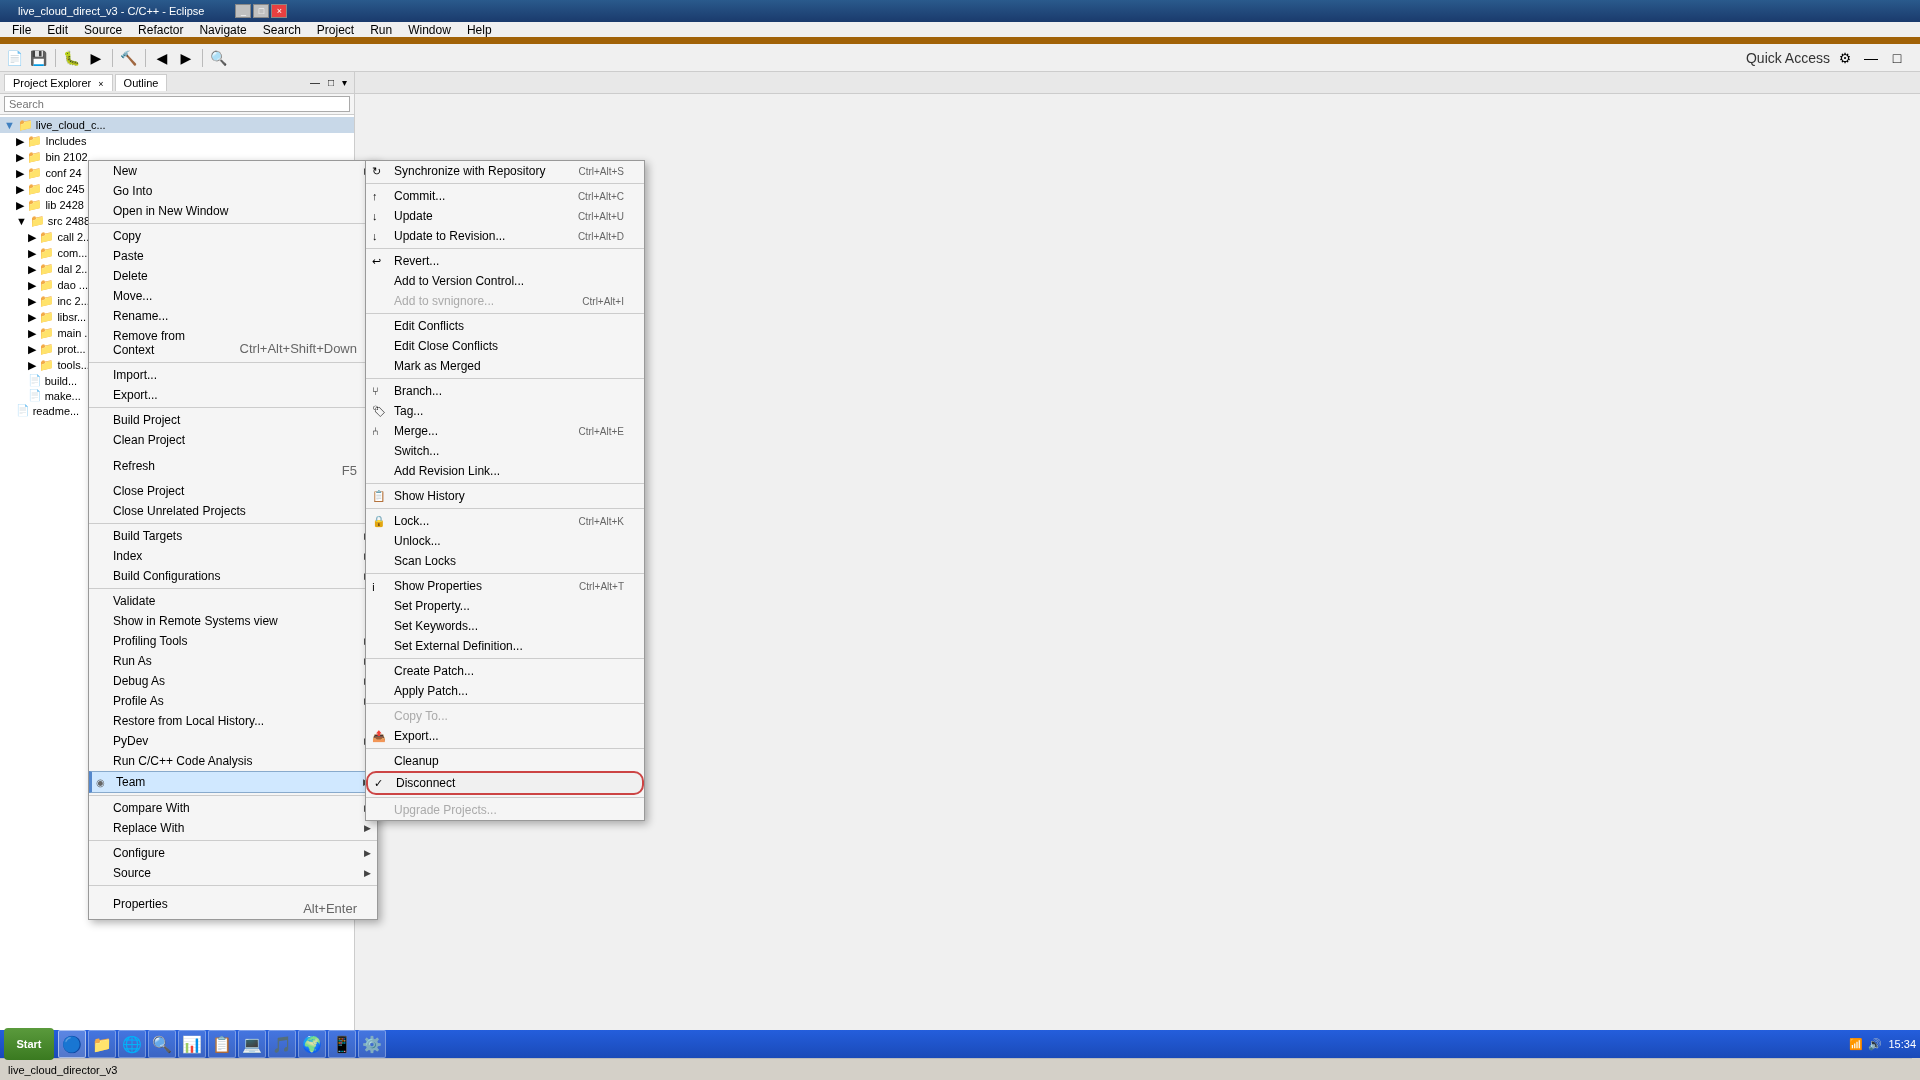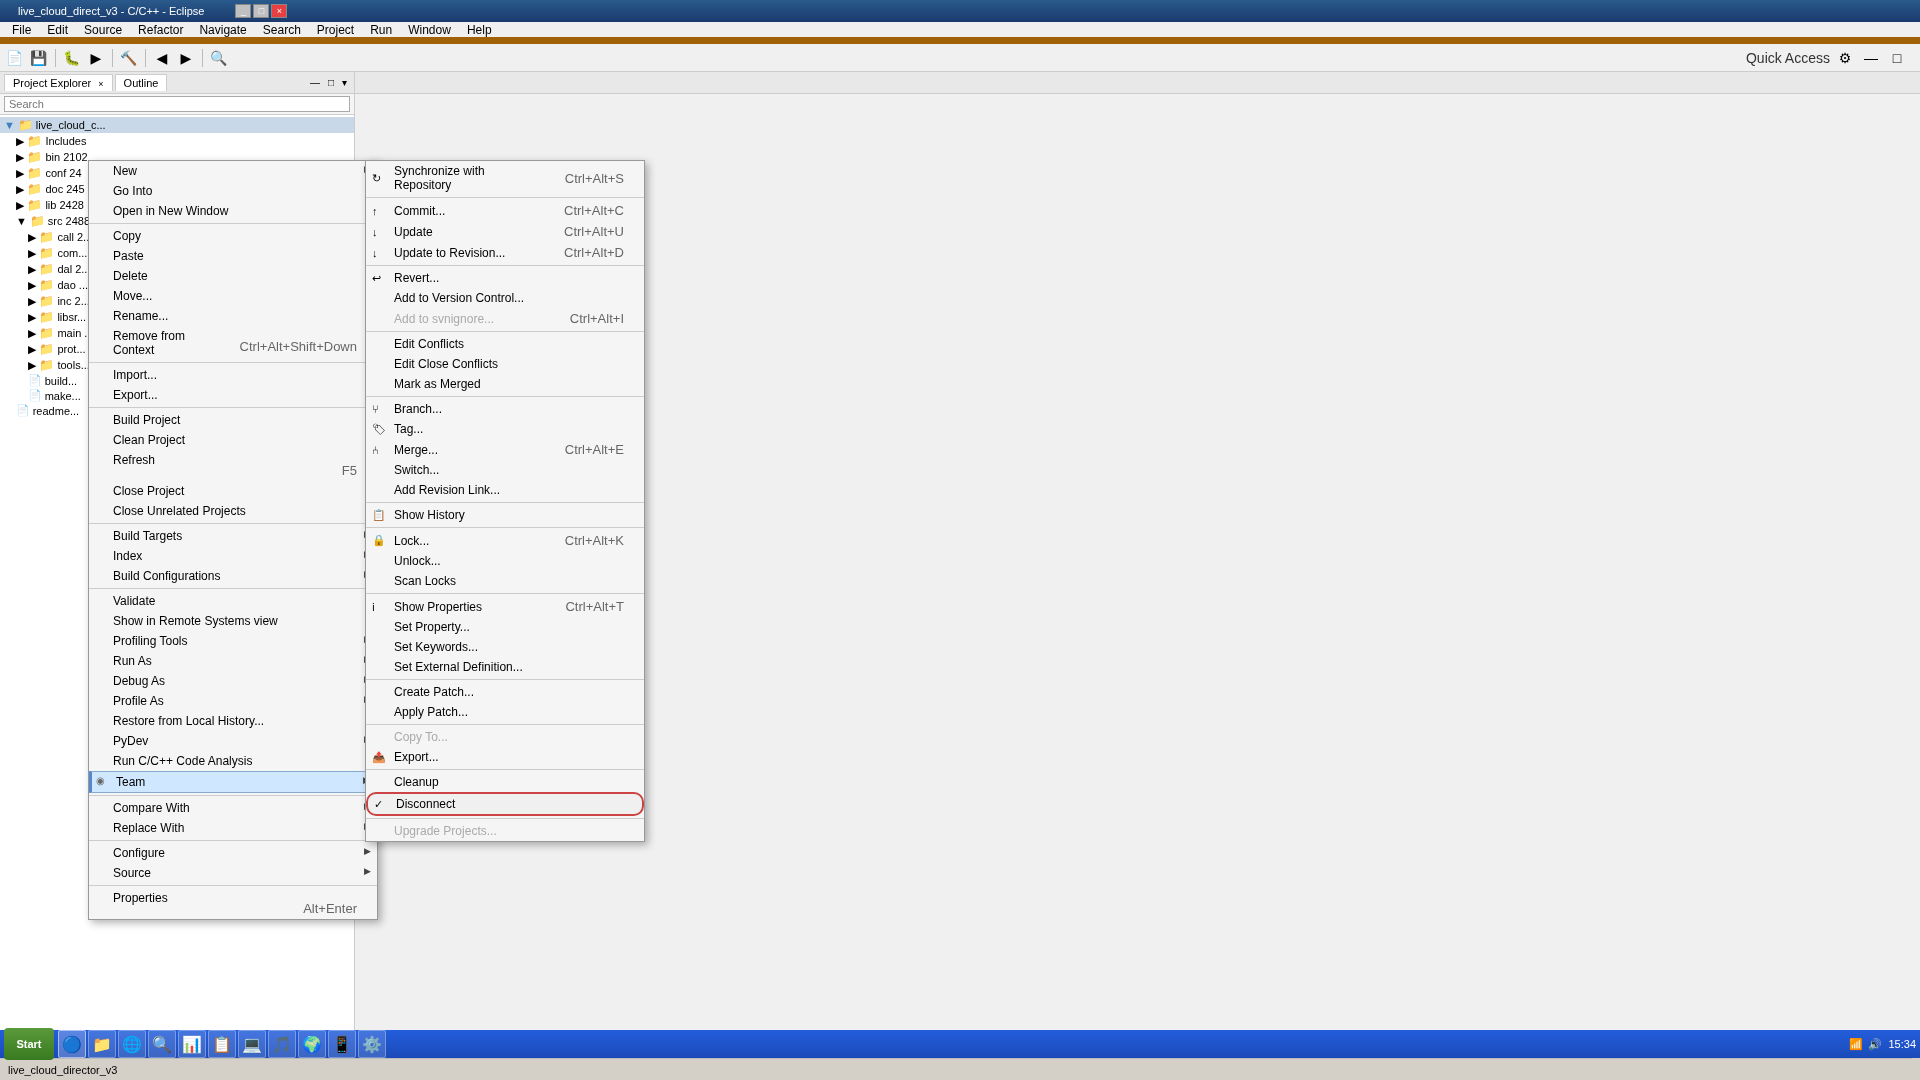--- a/index.html
+++ b/index.html
@@ -158,20 +158,21 @@
       border: 1px solid #999;
       box-shadow: 3px 3px 8px rgba(0,0,0,0.3);
       min-width: 290px;
       z-index: 100;
     }
     .ctx-item {
       padding: 3px 20px 3px 24px;
       font-size: 12px;
       cursor: pointer;
       display: flex;
+      align-items: center;
       justify-content: space-between;
       position: relative;
     }
     .ctx-separator { height: 1px; background: #ccc; margin: 2px 0; }
     .ctx-shortcut { color: #666; font-size: 13px; margin-left: 20px; margin-top: 10px; }
     .ctx-item.has-arrow::after { content: '▶'; position: absolute; right: 6px; font-size: 9px; color: #444; }
     .ctx-item.highlighted { background: #ddeeff; border: 1px solid #88aacc; }
 
     
     #submenu {
@@ -188,21 +189,21 @@
       padding: 3px 20px 3px 28px;
       font-size: 12px;
       cursor: pointer;
       display: flex;
       align-items: center;
       justify-content: space-between;
       position: relative;
     }
     .sub-item.disabled { color: #aaa; cursor: default; }
     .sub-separator { height: 1px; background: #ccc; margin: 2px 0; }
-    .sub-shortcut { color: #666; font-size: 13px; padding-left: 20px; }
+    .sub-shortcut { color: #666; font-size: 10px; padding-left: 20px; }
     .sub-icon { position: absolute; left: 6px; font-size: 11px; }
     .disconnect-highlight {
       background: #f0f0f0;
       border: 2px solid #cc4444;
       border-radius: 10px;
     }
 
     
     #right-panel {
       flex: 1;

